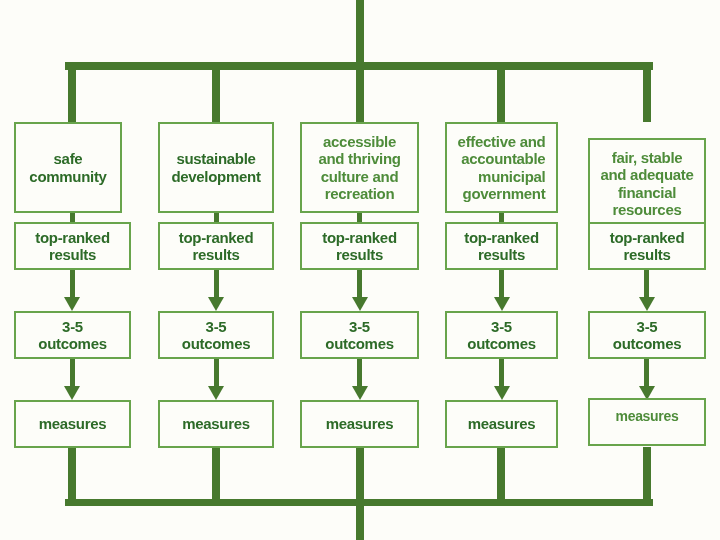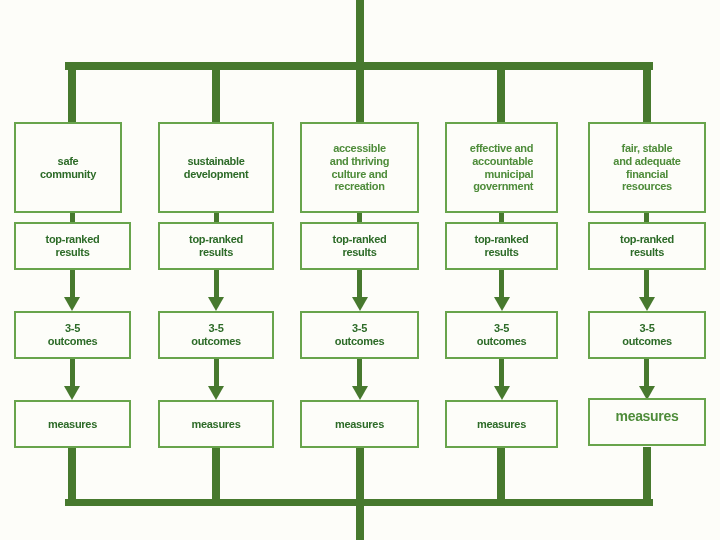--- a/index.html
+++ b/index.html
@@ -33,21 +33,21 @@
   .box {
     position: absolute;
     box-sizing: border-box;
     border: 2px solid var(--box-border, #68a44c);
     background: var(--background, #fdfdf9);
     display: flex;
     align-items: center;
     justify-content: center;
     text-align: center;
     font-weight: bold;
-    font-size: 11px;
+    font-size: 15px;
     line-height: 1.14;
     letter-spacing: -0.3px;
     color: var(--text-dark, #2d6b28);
     white-space: pre-line;
     padding: 2px;
   }
   .light { color: var(--text-light, #4e8c3a); }
   .text-high { align-items: flex-start; padding-top: 9px; }
 </style>
 </head>
@@ -126,21 +126,21 @@
   <div class="box light" style="left:445px; top:122px; width:113px; height:91px;text-align:right;">effective and
 accountable
 municipal
 government</div>
   <div class="box" style="left:445px; top:222px; width:113px; height:48px;">top-ranked
 results</div>
   <div class="box" style="left:445px; top:311px; width:113px; height:48px;">3-5
 outcomes</div>
   <div class="box" style="left:445px; top:400px; width:113px; height:48px;">measures</div>
 
-  <div class="box light" style="left:588px; top:122px; width:118px; height:91px;">fair, stable
+  <div class="box light" style="left:588px; top:138px; width:118px; height:91px;">fair, stable
 and adequate
 financial
 resources</div>
   <div class="box" style="left:588px; top:222px; width:118px; height:48px;">top-ranked
 results</div>
   <div class="box" style="left:588px; top:311px; width:118px; height:48px;">3-5
 outcomes</div>
   <div class="box light text-high" style="left:588px; top:398px; width:118px; height:48px; font-size:14px;">measures</div>
 
 </div>

